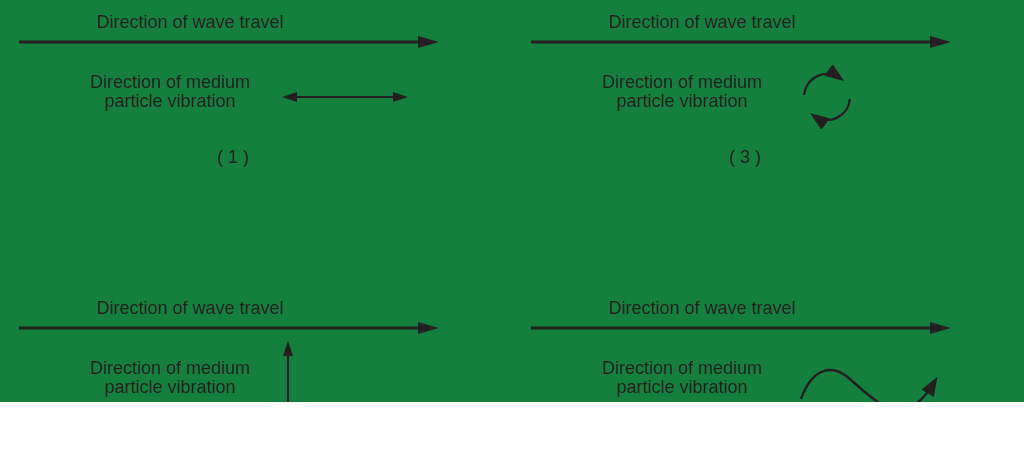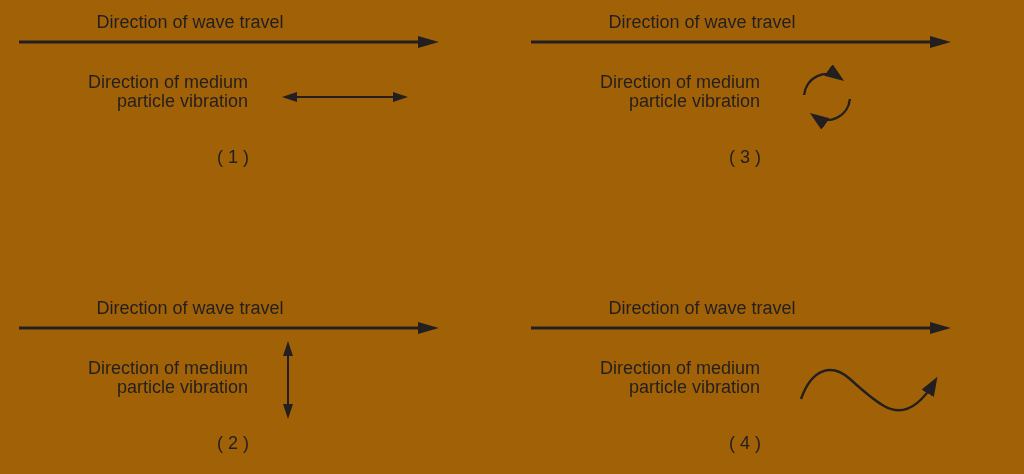--- a/index.html
+++ b/index.html
@@ -4,22 +4,22 @@
 <style>
   * { margin: 0; padding: 0; box-sizing: border-box; }
   html, body { background: #ffffff; }
   body {
     font-family: "Liberation Sans", "DejaVu Sans", sans-serif;
     color: #231f20;
   }
   .canvas {
     position: relative;
     width: 1024px;
-    height: 474px;
-    background: #a16207;
+    height: 402px;
+    background: #15803d;
     overflow: hidden;
   }
   .panel {
     position: absolute;
     width: 512px;
     height: 188px;
   }
   .panel.tl { left: 0;   top: 0;   }
   .panel.tr { left: 512px; top: 0;   }
   .panel.bl { left: 0;   top: 286px; }
@@ -32,22 +32,22 @@
     font-size: 18px;
     line-height: 21px;
     white-space: nowrap;
   }
   .wave-arrow {
     position: absolute;
     top: 34px; left: 17px;
   }
   .medium-label {
     position: absolute;
-    top: 73px; left: 40px; width: 208px;
-    text-align: right;
+    top: 73px; left: 66px; width: 208px;
+    text-align: center;
     font-size: 18px;
     line-height: 19px;
   }
   .num-label {
     position: absolute;
     top: 147px; left: 181px; width: 104px;
     text-align: center;
     font-size: 18px;
   }
   .vib-h   { position: absolute; top: 90px; left: 282px; }

